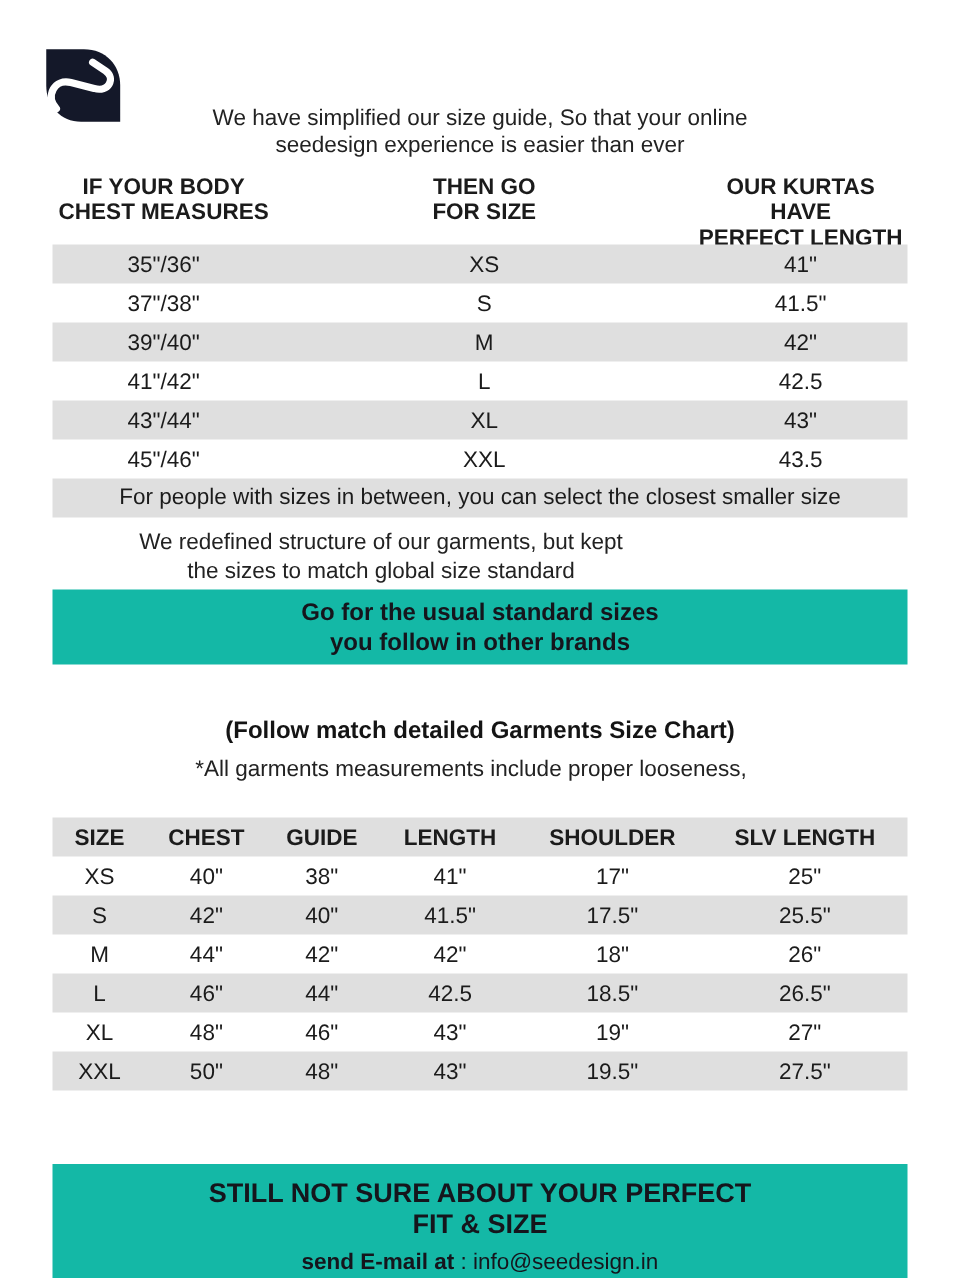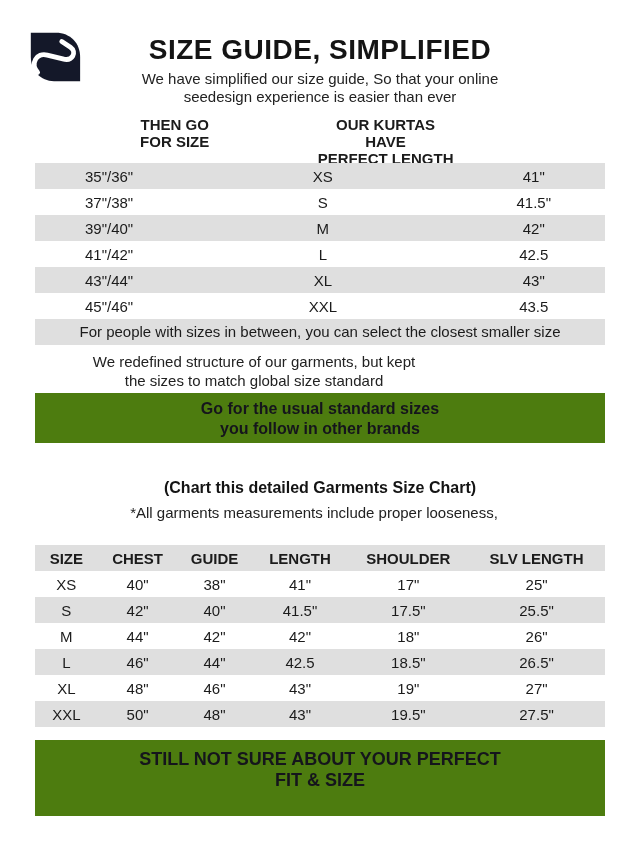--- a/index.html
+++ b/index.html
@@ -35,60 +35,63 @@
   .c1a{width:26%}.c1b{width:49%}.c1c{width:25%}
   .c2a{width:11%}.c2b{width:14%}.c2c{width:13%}.c2d{width:17%}.c2e{width:21%}.c2f{width:24%}
   .note-row{display:block;line-height:26px;text-align:center;}
   
   .midtext{
     position:absolute;top:352px;left:0;width:508px;
     font-size:15px;line-height:19px;color:#222;
   }
   .banner{
     position:absolute;left:35px;width:570px;
-    background:#4d7c0f;
+    background:#14b8a6;
   }
   .banner1{top:393px;height:50px;padding-top:6px;box-sizing:border-box;
     font-size:16px;font-weight:bold;line-height:20px;color:#15151c;}
   .want{
     position:absolute;top:451px;left:0;width:640px;
     font-size:23px;font-weight:bold;color:#141414;
   }
   .follow{
     position:absolute;top:479px;left:0;width:640px;
     font-size:16px;font-weight:bold;color:#141414;
   }
   .loosenote{
     position:absolute;top:504px;left:0;width:628px;
     font-size:15px;line-height:18px;color:#222;
   }
-  .banner2{top:740px;height:76px;padding-top:9px;box-sizing:border-box;color:#15151c;}
+  .banner2{top:776px;height:76px;padding-top:9px;box-sizing:border-box;color:#15151c;}
   .banner2 .b2line{font-size:18px;font-weight:bold;line-height:21px;}
   .banner2 .b2mail{font-size:15px;margin-top:6px;}
   .b2mail .lbl{font-weight:bold;}
 </style>
 </head>
 <body>
 
 <div class="page">
 
   <div class="logo">
     <svg width="58" height="58" viewBox="0 0 60 60">
       <path d="M5 5 H31 C46 5 56 16 56 30 V55 H29 C15 55 5 44 5 30 Z" fill="#141829"></path>
       <path d="M12 46 C4 37 11 25 22 28 L38 32 C48 35 53 25 46 20 L37 14" fill="none" stroke="#ffffff" stroke-width="5" stroke-linecap="round"></path>
     </svg>
   </div>
 
-  <div class="title center">SIZE GUIDE, SIMPLIFIED</div>
   <div class="subtitle center">
     <div>We have simplified our size guide, So that your online</div>
     <div>seedesign experience is easier than ever</div>
   </div>
 
   <div class="t t1-head">
+    <div class="cell c1a">
+      <div>IF YOUR BODY</div>
+      <div>CHEST MEASURES</div>
+    </div>
     <div class="cell c1b">
       <div>THEN GO</div>
       <div>FOR SIZE</div>
     </div>
     <div class="cell c1c">
       <div>OUR KURTAS HAVE</div>
       <div>PERFECT LENGTH</div>
     </div>
   </div>
 
@@ -129,21 +132,21 @@
   <div class="midtext center">
     <div>We redefined structure of our garments, but kept</div>
     <div>the sizes to match global size standard</div>
   </div>
 
   <div class="banner banner1 center">
     <div>Go for the usual standard sizes</div>
     <div>you follow in other brands</div>
   </div>
 
-  <div class="follow center">(Chart this detailed Garments Size Chart)</div>
+  <div class="follow center">(Follow match detailed Garments Size Chart)</div>
   <div class="loosenote center">
     <div>*All garments measurements include proper looseness,</div>
   </div>
 
   <div class="t t2">
     <div class="row g hdr">
       <div class="cell c2a">SIZE</div>
       <div class="cell c2b">CHEST</div>
       <div class="cell c2c">GUIDE</div>
       <div class="cell c2d">LENGTH</div>
@@ -196,15 +199,18 @@
       <div class="cell c2c">48"</div>
       <div class="cell c2d">43"</div>
       <div class="cell c2e">19.5"</div>
       <div class="cell c2f">27.5"</div>
     </div>
   </div>
 
   <div class="banner banner2 center">
     <div class="b2line">STILL NOT SURE ABOUT YOUR PERFECT</div>
     <div class="b2line">FIT &amp; SIZE</div>
+    <div class="b2mail">
+      <span class="lbl">send E-mail at</span><span> : </span><span>info@seedesign.in</span>
+    </div>
   </div>
 
 </div>
 
 </body></html>

